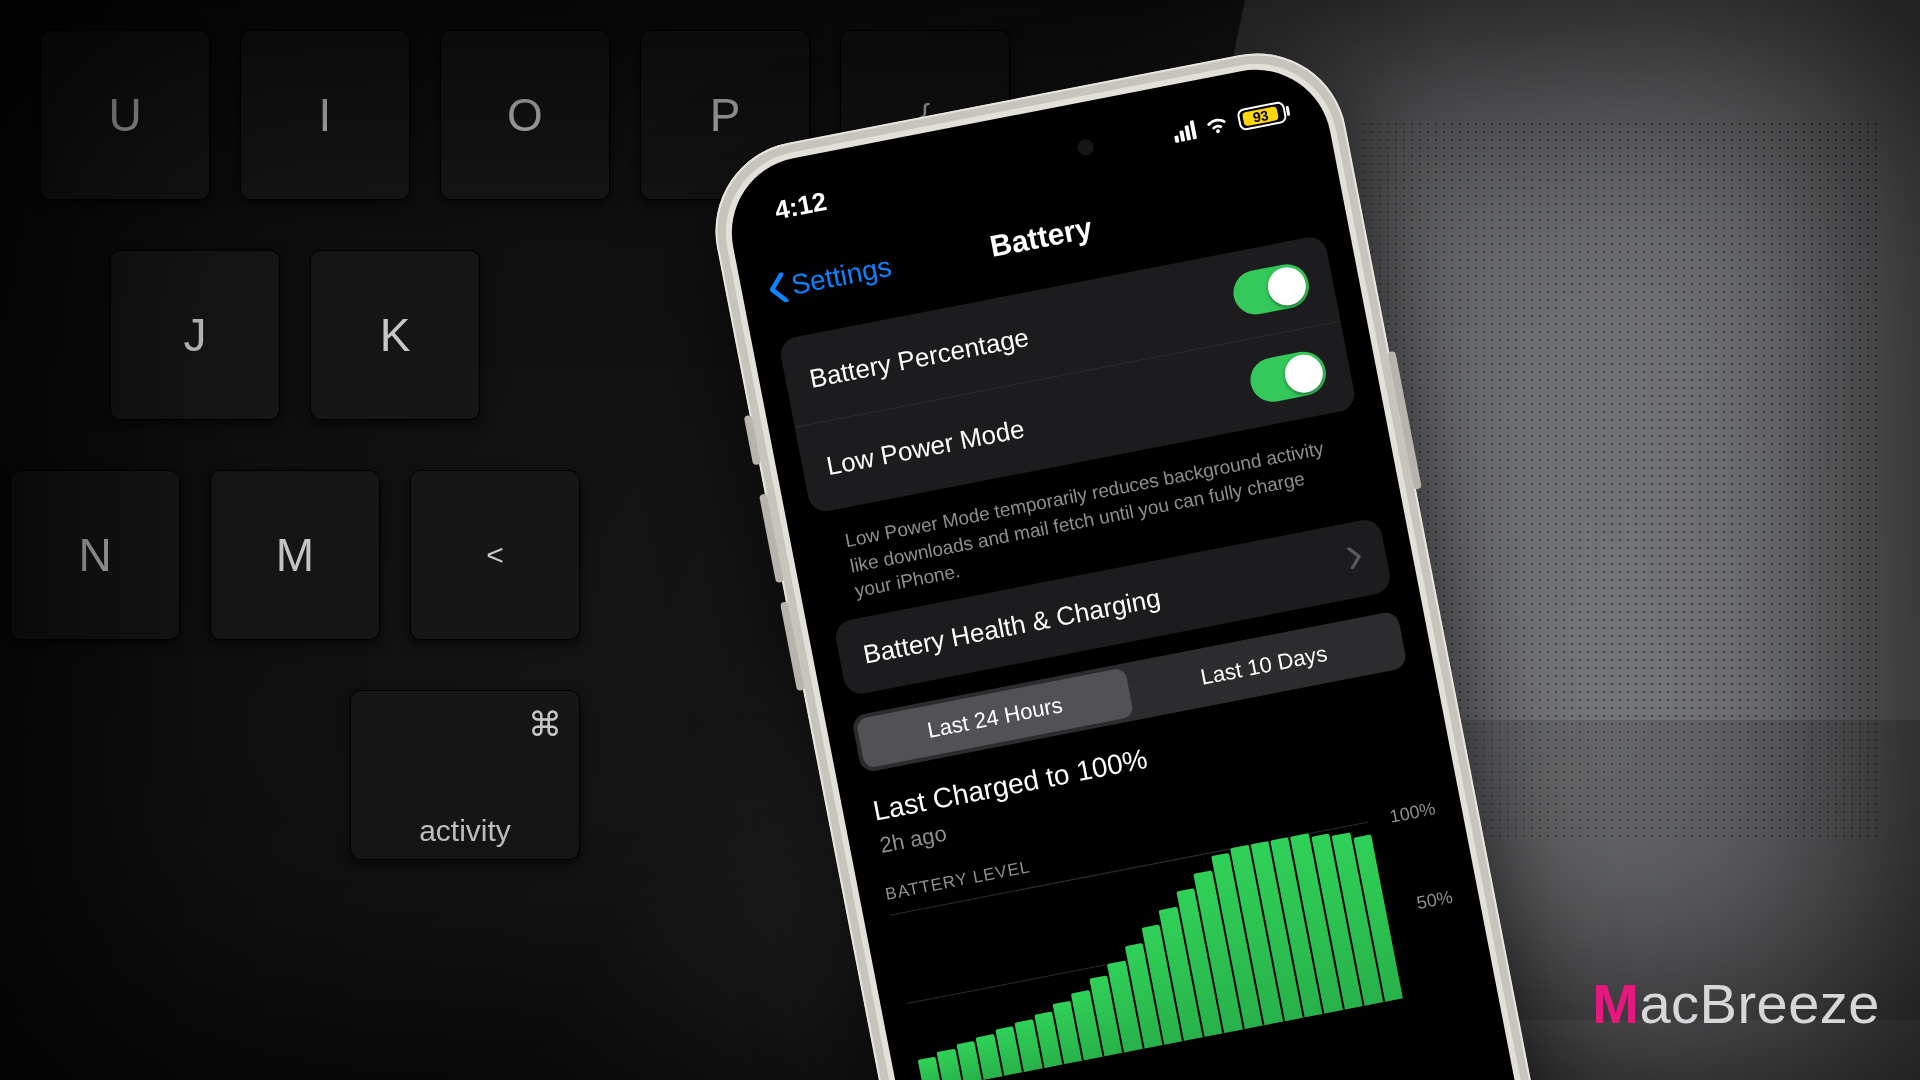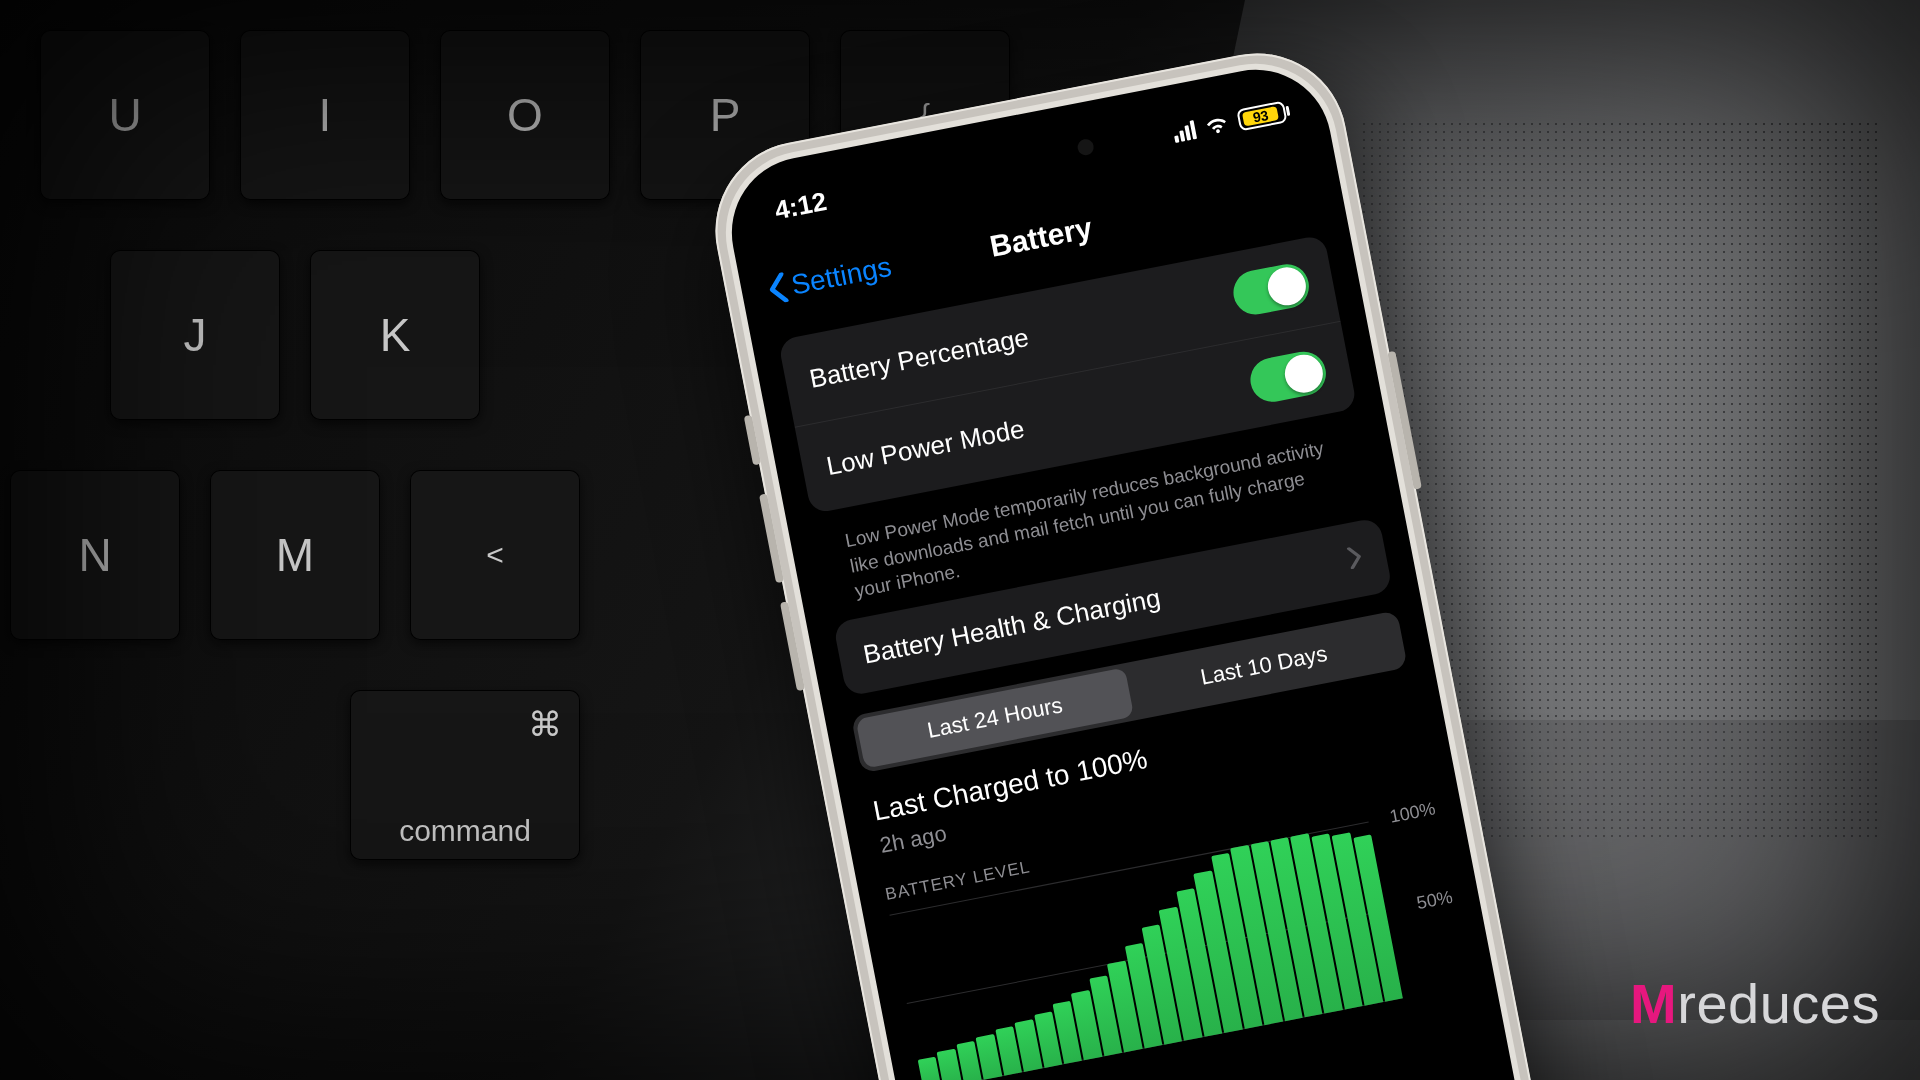--- a/index.html
+++ b/index.html
@@ -195,21 +195,21 @@
       <span>&lt;</span>
     </div>
   <div class="key" style="left:10px; top:470px; width:170px; height:170px;">
       <span>N</span>
     </div>
   <div class="key" style="left:210px; top:470px; width:170px; height:170px;">
       <span>M</span>
     </div>
   <div class="key" style="left:350px; top:690px; width:230px; height:170px;">
     <span class="cmd-glyph">⌘</span>
-    <span class="cmd-label">command</span>
+    <span class="cmd-label">activity</span>
   </div>
 
   <div class="vignette"></div>
 
   <div class="phone-wrap">
     <div class="side-button sb1"></div>
     <div class="side-button sb2"></div>
     <div class="side-button sb3"></div>
     <div class="side-button sb4"></div>
     <div class="phone">
@@ -324,16 +324,16 @@
             </div>
 
           </div>
 
         </div>
       </div>
     </div>
   </div>
 
   <div class="watermark">
-    <span class="m">M</span><span>reduces</span>
+    <span class="m">M</span><span>acBreeze</span>
   </div>
 
 </div>
 
 </body></html>

